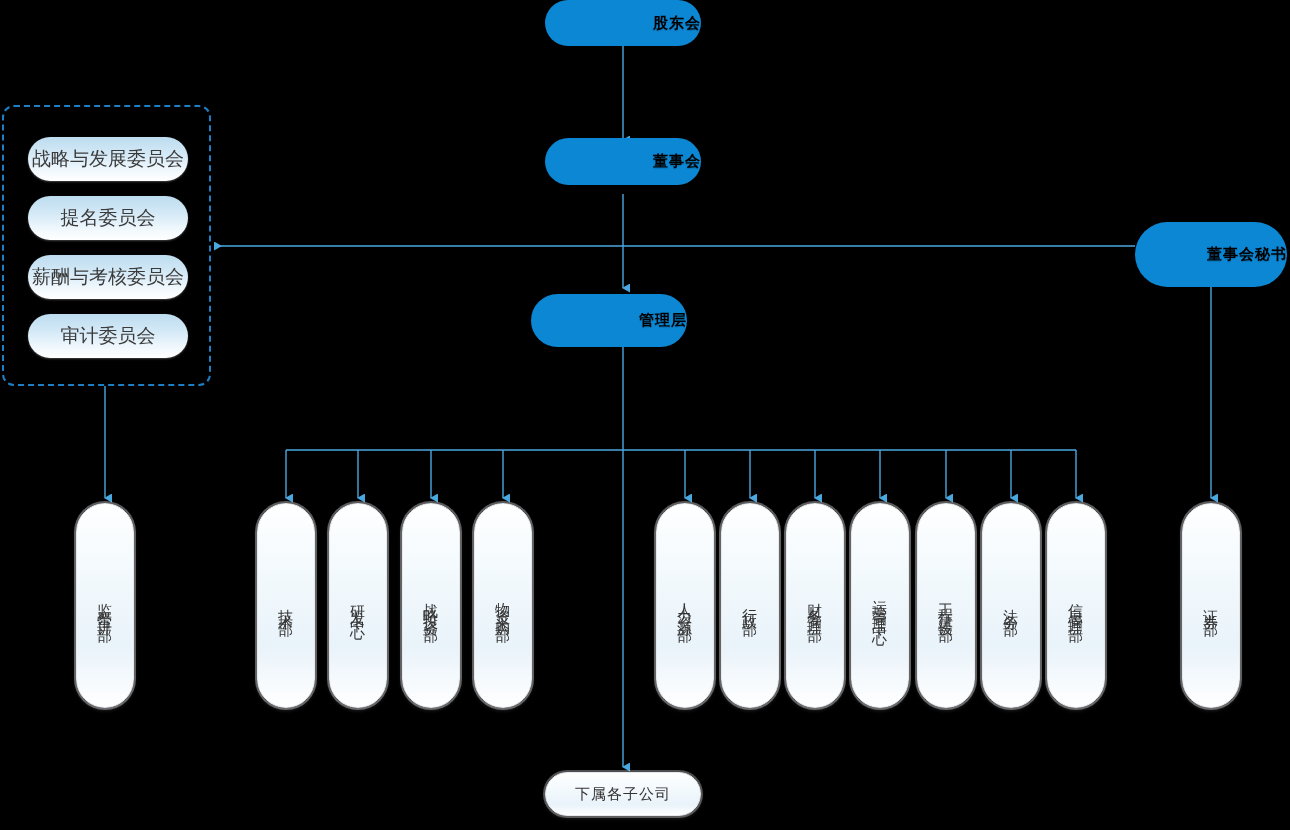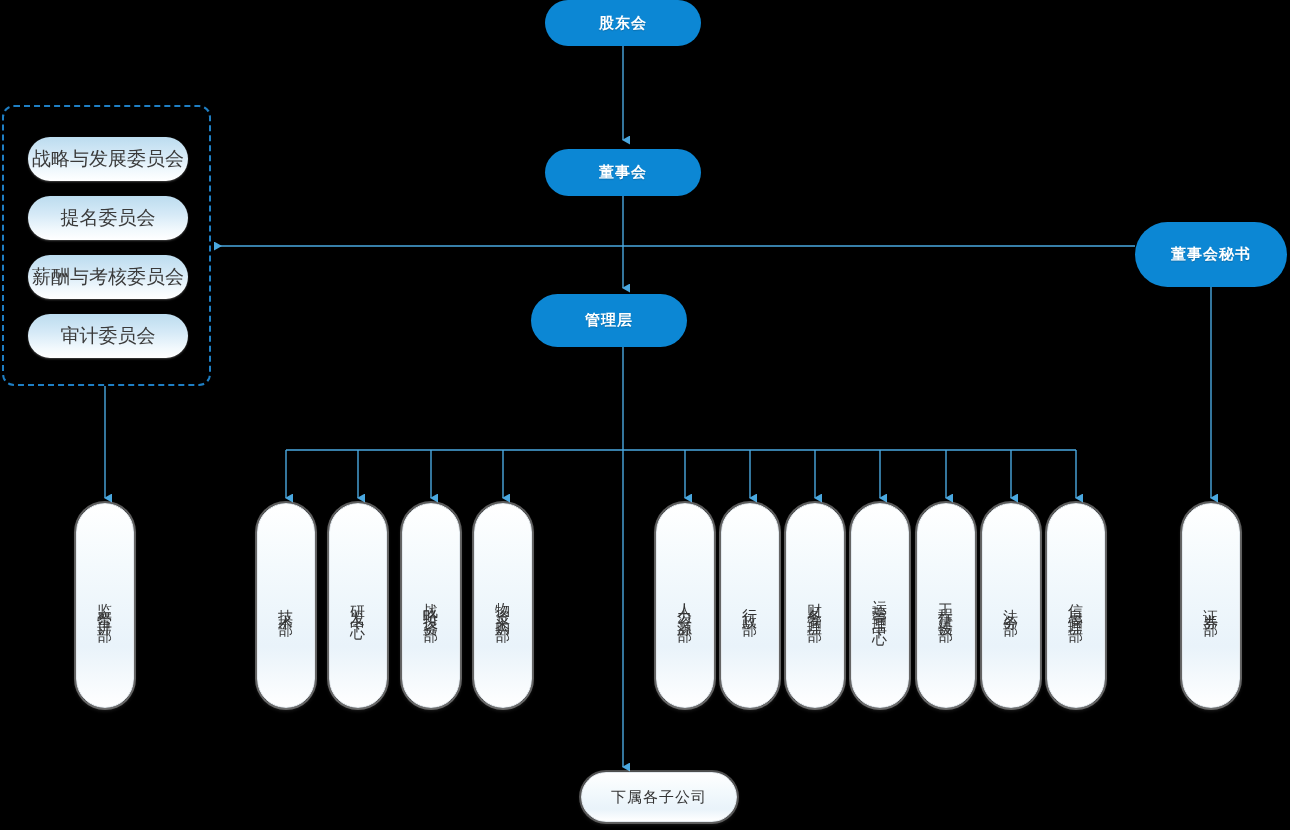--- a/index.html
+++ b/index.html
@@ -19,27 +19,27 @@
     position: absolute;
     left: 0; top: 0;
     width: 1290px; height: 830px;
     pointer-events: none;
   }
   
   .node-blue {
     position: absolute;
     background: #0c87d4;
     border-radius: 999px;
-    color: #ffffff;
+    color: #000000;
     font-size: 15px;
     font-weight: bold;
     letter-spacing: 1px;
     display: flex;
     align-items: center;
-    justify-content: center;
+    justify-content: flex-end;
     box-sizing: border-box;
     text-shadow: 0 1px 1px rgba(0,0,0,.18);
   }
   
   .committee-panel {
     position: absolute;
     border: 2px dashed #1f7fc4;
     border-radius: 12px;
     box-sizing: border-box;
     background: transparent;
@@ -136,21 +136,21 @@
       <line x1="946" y1="450" x2="946" y2="498" marker-end="url(#arrow-down)"></line>
       <line x1="1011" y1="450" x2="1011" y2="498" marker-end="url(#arrow-down)"></line>
       <line x1="1076" y1="450" x2="1076" y2="498" marker-end="url(#arrow-down)"></line>
     </g>
   </svg>
 
   <div class="node-blue" style="left:545px; top:0px; width:156px; height:46px;">
     <span>股东会</span>
   </div>
 
-  <div class="node-blue" style="left:545px; top:149px; width:156px; height:47px;">
+  <div class="node-blue" style="left:545px; top:138px; width:156px; height:47px;">
     <span>董事会</span>
   </div>
 
   <div class="node-blue" style="left:531px; top:294px; width:156px; height:53px;">
     <span>管理层</span>
   </div>
 
   <div class="node-blue" style="left:1135px; top:222px; width:152px; height:65px;">
     <span>董事会秘书</span>
   </div>
@@ -206,17 +206,17 @@
     <span class="vtext">法务部</span>
   </div>
   <div class="dept-pill" style="left:1047px; top:503px; width:58px; height:205px;">
     <span class="vtext">信息管理部</span>
   </div>
 
   <div class="dept-pill" style="left:1182px; top:503px; width:58px; height:205px;">
     <span class="vtext">证券部</span>
   </div>
 
-  <div class="node-light-h" style="left:545px; top:772px; width:156px; height:50px;margin-left:36px;">
+  <div class="node-light-h" style="left:545px; top:772px; width:156px; height:44px;">
     <span>下属各子公司</span>
   </div>
 
 </div>
 
 </body></html>

